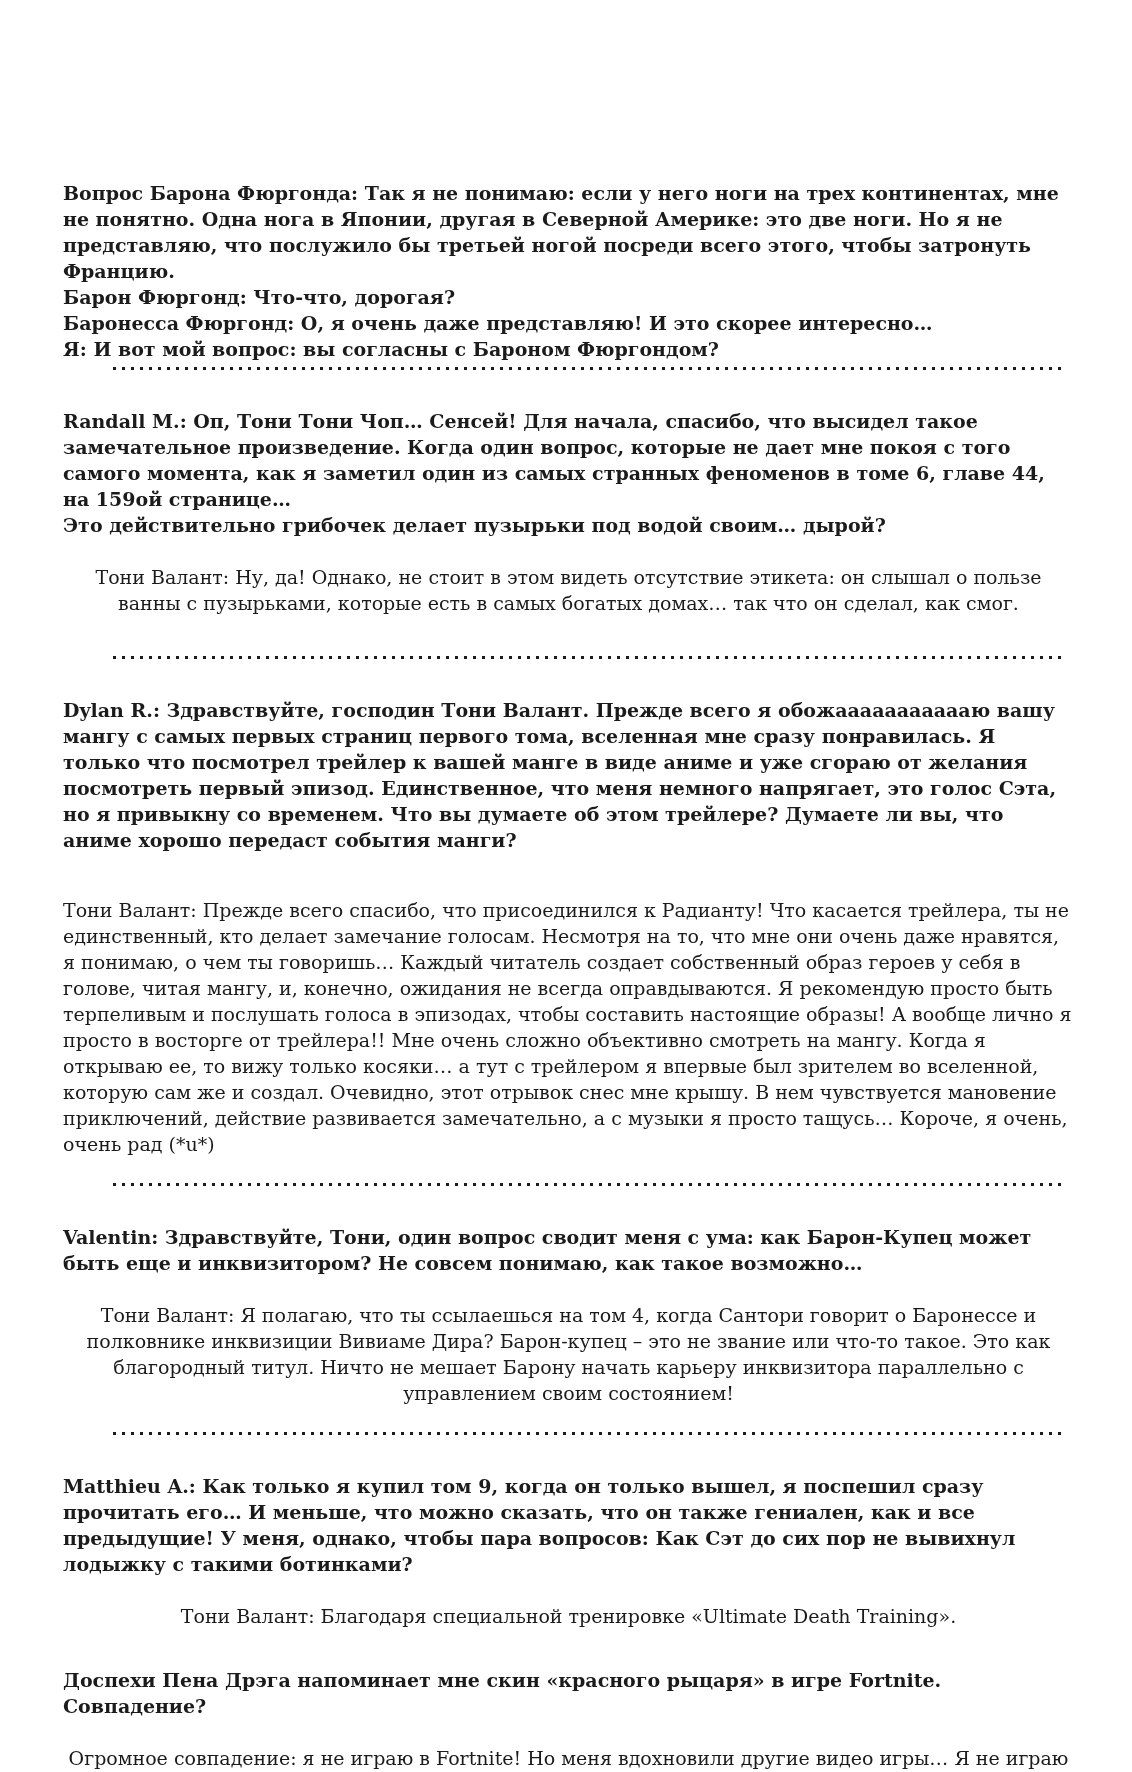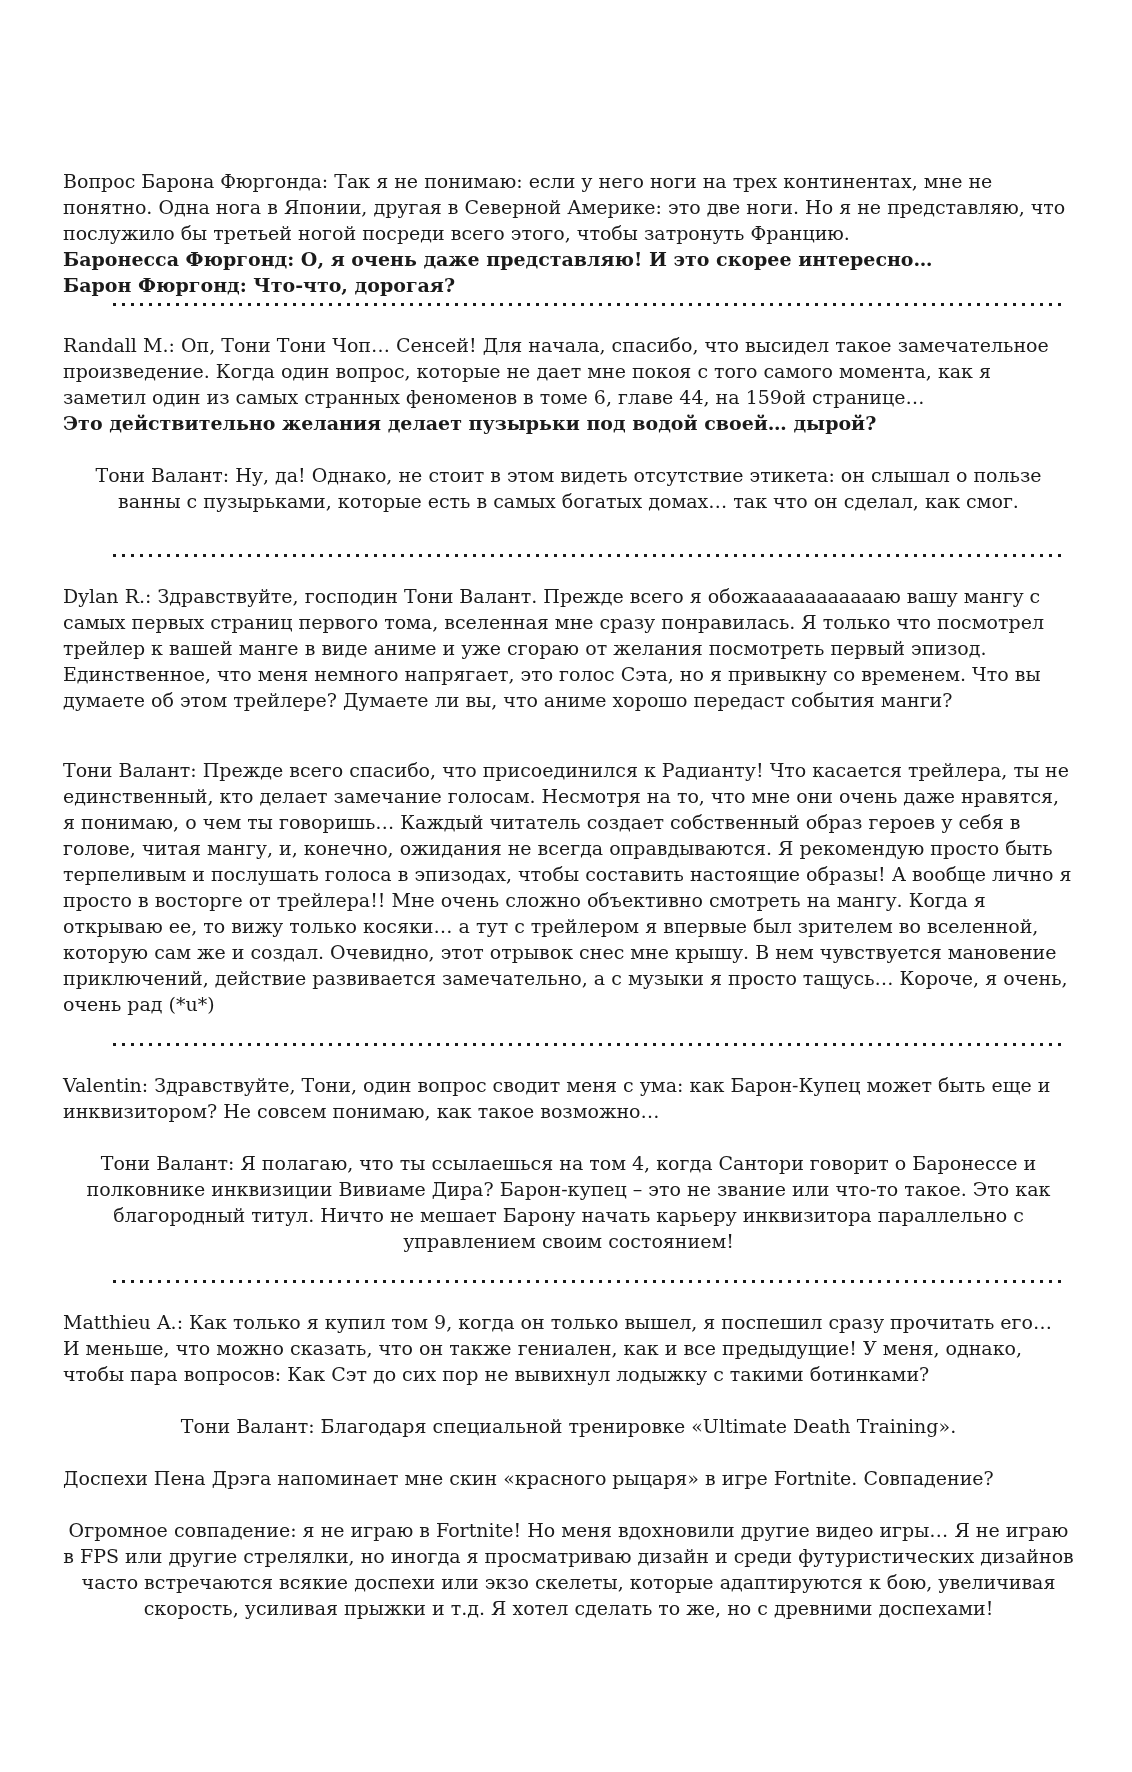--- a/index.html
+++ b/index.html
@@ -13,45 +13,46 @@
     font-family: "DejaVu Serif", serif;
     color: #1b1b1b;
     overflow: hidden;
   }
   #content {
     padding: 142px 58px 0 63px;
     font-size: 19px;
     line-height: 26px;
   }
   p { margin: 0; }
-  p.q  { font-weight: normal; margin-top: 26px; }
+  p.q  { font-weight: bold; margin-top: 38px; }
   p.q0 { font-weight: bold; margin-top: 0; }
   p.a  { font-weight: normal; margin-top: 26px; text-align: center; }
   p.a2 { font-weight: normal; margin-top: 44px; }
   p.plain { font-weight: normal; margin-top: 22px; }
   .sep, .sep-tight, .sep-wide {
     height: 3px;
     margin-left: 50px;
     margin-right: 12px;
     background-image: repeating-linear-gradient(to right, #1b1b1b 0px, #1b1b1b 3px, transparent 3px, transparent 9px);
   }
   .sep       { margin-top: 26px; }
   .sep-tight { margin-top: 5px; }
   .sep-wide  { margin-top: 40px; }
 </style>
 </head>
 <body>
 
 <main id="content">
     <p class="q">Вопрос Барона Фюргонда: Так я не понимаю: если у него ноги на трех континентах, мне не понятно. Одна нога в Японии, другая в Северной Америке: это две ноги. Но я не представляю, что послужило бы третьей ногой посреди всего этого, чтобы затронуть Францию.</p>
+    <p class="q0">Барон Фюргонд: Что-что, дорогая?</p>
     <p class="q0">Баронесса Фюргонд: О, я очень даже представляю! И это скорее интересно…</p>
-    <p class="q0">Барон Фюргонд: Что-что, дорогая?</p>
+    <p class="q0">Я: И вот мой вопрос: вы согласны с Бароном Фюргондом?</p>
     <div class="sep-tight"></div>
     <p class="q">Randall M.: Оп, Тони Тони Чоп… Сенсей! Для начала, спасибо, что высидел такое замечательное произведение. Когда один вопрос, которые не дает мне покоя с того самого момента, как я заметил один из самых странных феноменов в томе 6, главе 44, на 159ой странице…</p>
-    <p class="q0">Это действительно желания делает пузырьки под водой своей… дырой?</p>
+    <p class="q0">Это действительно грибочек делает пузырьки под водой своим… дырой?</p>
     <p class="a">Тони Валант: Ну, да! Однако, не стоит в этом видеть отсутствие этикета: он слышал о пользе ванны с пузырьками, которые есть в самых богатых домах… так что он сделал, как смог.</p>
     <div class="sep-wide"></div>
     <p class="q">Dylan R.: Здравствуйте, господин Тони Валант. Прежде всего я обожаааааааааааю вашу мангу с самых первых страниц первого тома, вселенная мне сразу понравилась. Я только что посмотрел трейлер к вашей манге в виде аниме и уже сгораю от желания посмотреть первый эпизод. Единственное, что меня немного напрягает, это голос Сэта, но я привыкну со временем. Что вы думаете об этом трейлере? Думаете ли вы, что аниме хорошо передаст события манги?</p>
     <p class="a2">Тони Валант: Прежде всего спасибо, что присоединился к Радианту! Что касается трейлера, ты не единственный, кто делает замечание голосам. Несмотря на то, что мне они очень даже нравятся, я понимаю, о чем ты говоришь… Каждый читатель создает собственный образ героев у себя в голове, читая мангу, и, конечно, ожидания не всегда оправдываются. Я рекомендую просто быть терпеливым и послушать голоса в эпизодах, чтобы составить настоящие образы! А вообще лично я просто в восторге от трейлера!! Мне очень сложно объективно смотреть на мангу. Когда я открываю ее, то вижу только косяки… а тут с трейлером я впервые был зрителем во вселенной, которую сам же и создал. Очевидно, этот отрывок снес мне крышу. В нем чувствуется мановение приключений, действие развивается замечательно, а с музыки я просто тащусь… Короче, я очень, очень рад (*u*)</p>
     <div class="sep"></div>
     <p class="q">Valentin: Здравствуйте, Тони, один вопрос сводит меня с ума: как Барон-Купец может быть еще и инквизитором? Не совсем понимаю, как такое возможно…</p>
     <p class="a">Тони Валант: Я полагаю, что ты ссылаешься на том 4, когда Сантори говорит о Баронессе и полковнике инквизиции Вивиаме Дира? Барон-купец – это не звание или что-то такое. Это как благородный титул. Ничто не мешает Барону начать карьеру инквизитора параллельно с управлением своим состоянием!</p>
     <div class="sep"></div>
     <p class="q">Matthieu A.: Как только я купил том 9, когда он только вышел, я поспешил сразу прочитать его… И меньше, что можно сказать, что он также гениален, как и все предыдущие! У меня, однако, чтобы пара вопросов: Как Сэт до сих пор не вывихнул лодыжку с такими ботинками?</p>
     <p class="a">Тони Валант: Благодаря специальной тренировке «Ultimate Death Training».</p>

